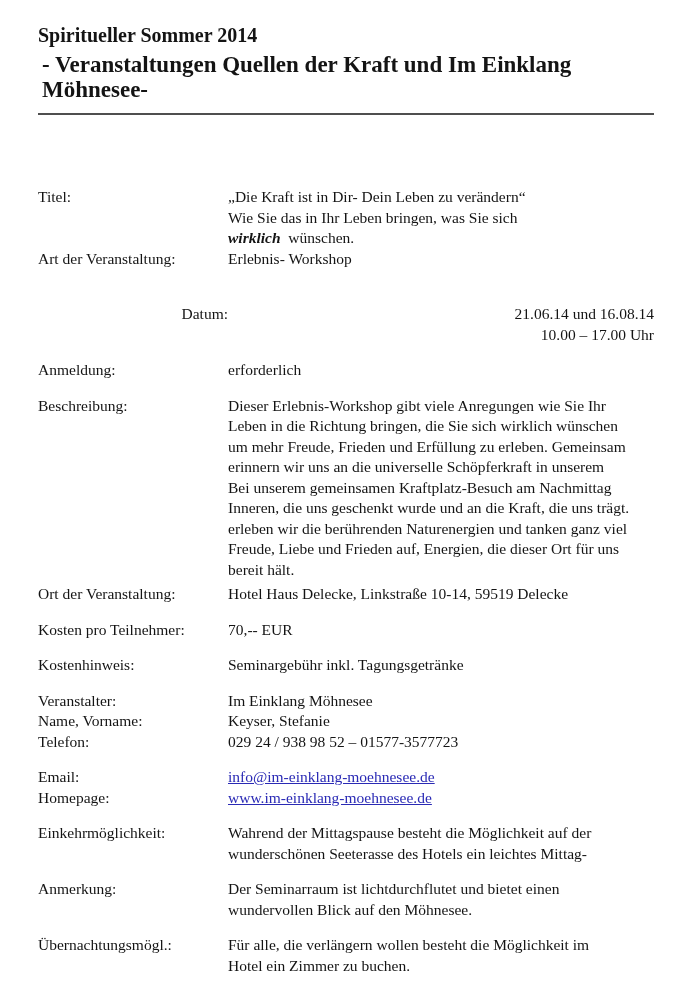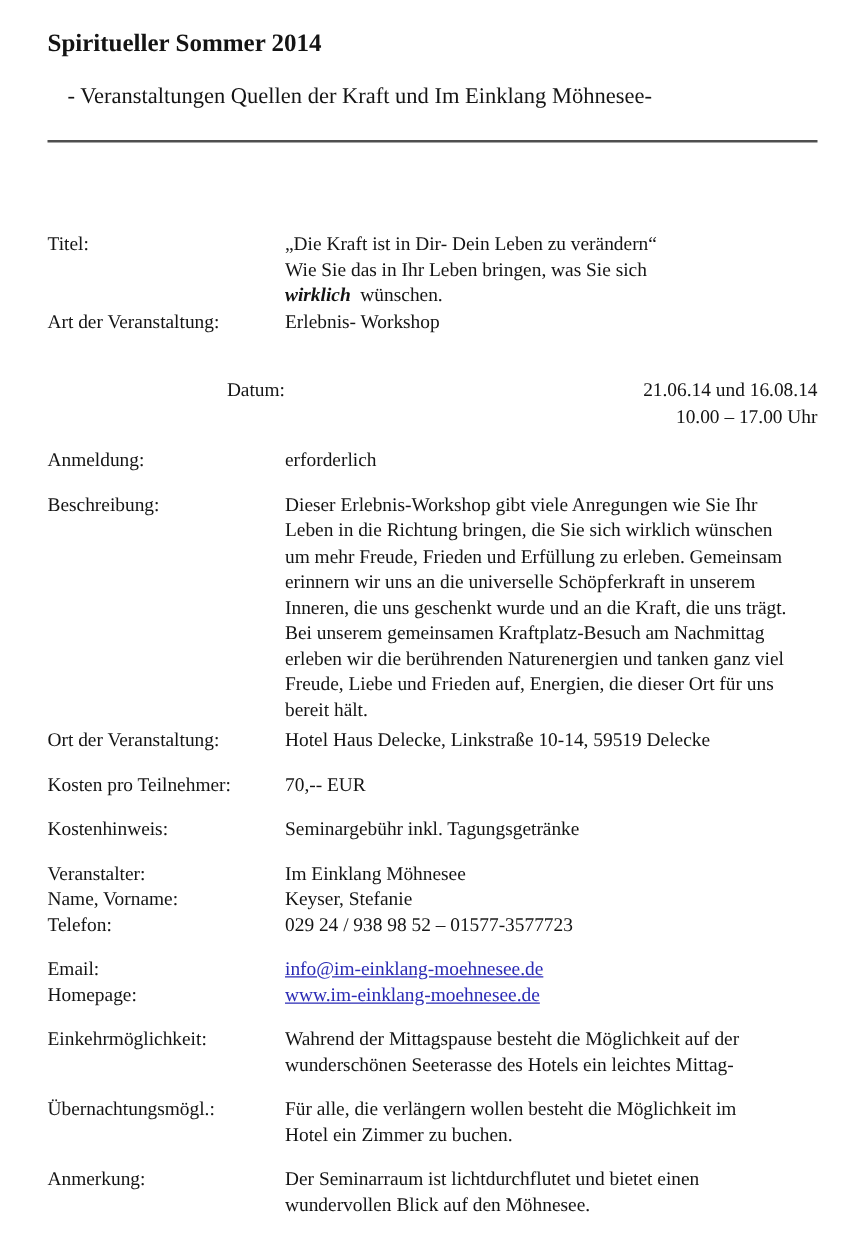--- a/index.html
+++ b/index.html
@@ -24,24 +24,24 @@
     border-bottom: 2px solid #4f4f4f;
     padding-bottom: 7px;
   }
   .doc-title {
     font-size: 20px;
     line-height: 26px;
     font-weight: bold;
     margin: 0;
   }
   .doc-subtitle {
-    font-size: 18px;
+    font-size: 23px;
     line-height: 25px;
-    margin: 16px;
-    font-weight: normal;
+    margin: 4px;
+    font-weight: bold;
   }
   .fields {
     margin-top: 72px;
   }
   .field {
     display: flex;
     font-size: 15.5px;
     line-height: 20.5px;
   }
   .field-label {
@@ -101,22 +101,22 @@
           <div class="field-line"><span>erforderlich</span></div>
         </div>
       </div>
       <div class="field gap-normal">
         <div class="field-label">Beschreibung:</div>
         <div class="field-value">
           <div class="field-line"><span>Dieser Erlebnis-Workshop gibt viele Anregungen wie Sie Ihr</span></div>
           <div class="field-line"><span>Leben in die Richtung bringen, die Sie sich wirklich wünschen</span></div>
           <div class="field-line"><span>um mehr Freude, Frieden und Erfüllung zu erleben. Gemeinsam</span></div>
           <div class="field-line"><span>erinnern wir uns an die universelle Schöpferkraft in unserem</span></div>
+          <div class="field-line"><span>Bei unserem gemeinsamen Kraftplatz-Besuch am Nachmittag</span></div>
           <div class="field-line"><span>Inneren, die uns geschenkt wurde und an die Kraft, die uns trägt.</span></div>
-          <div class="field-line"><span>Bei unserem gemeinsamen Kraftplatz-Besuch am Nachmittag</span></div>
           <div class="field-line"><span>erleben wir die berührenden Naturenergien und tanken ganz viel</span></div>
           <div class="field-line"><span>Freude, Liebe und Frieden auf, Energien, die dieser Ort für uns</span></div>
           <div class="field-line"><span>bereit hält.</span></div>
         </div>
       </div>
       <div class="field gap-tight">
         <div class="field-label">Ort der Veranstaltung:</div>
         <div class="field-value">
           <div class="field-line"><span>Hotel Haus Delecke, Linkstraße 10-14, 59519 Delecke</span></div>
         </div>
@@ -164,27 +164,27 @@
         </div>
       </div>
       <div class="field gap-normal">
         <div class="field-label">Einkehrmöglichkeit:</div>
         <div class="field-value">
           <div class="field-line"><span>Wahrend der Mittagspause besteht die Möglichkeit auf der</span></div>
           <div class="field-line"><span>wunderschönen Seeterasse des Hotels ein leichtes Mittag-</span></div>
         </div>
       </div>
       <div class="field gap-normal">
+        <div class="field-label">Anmerkung:</div>
+        <div class="field-value">
+          <div class="field-line"><span>Der Seminarraum ist lichtdurchflutet und bietet einen</span></div>
+          <div class="field-line"><span>wundervollen Blick auf den Möhnesee.</span></div>
+        </div>
+      </div>
+      <div class="field gap-normal">
         <div class="field-label">Übernachtungsmögl.:</div>
         <div class="field-value">
           <div class="field-line"><span>Für alle, die verlängern wollen besteht die Möglichkeit im</span></div>
           <div class="field-line"><span>Hotel ein Zimmer zu buchen.</span></div>
         </div>
       </div>
-      <div class="field gap-normal">
-        <div class="field-label">Anmerkung:</div>
-        <div class="field-value">
-          <div class="field-line"><span>Der Seminarraum ist lichtdurchflutet und bietet einen</span></div>
-          <div class="field-line"><span>wundervollen Blick auf den Möhnesee.</span></div>
-        </div>
-      </div>
     </div>
 </div>
 
 </body></html>

